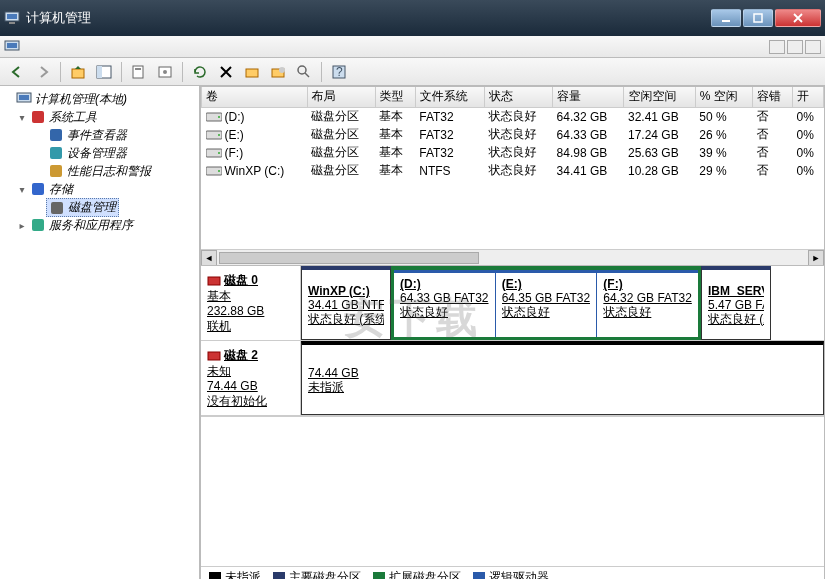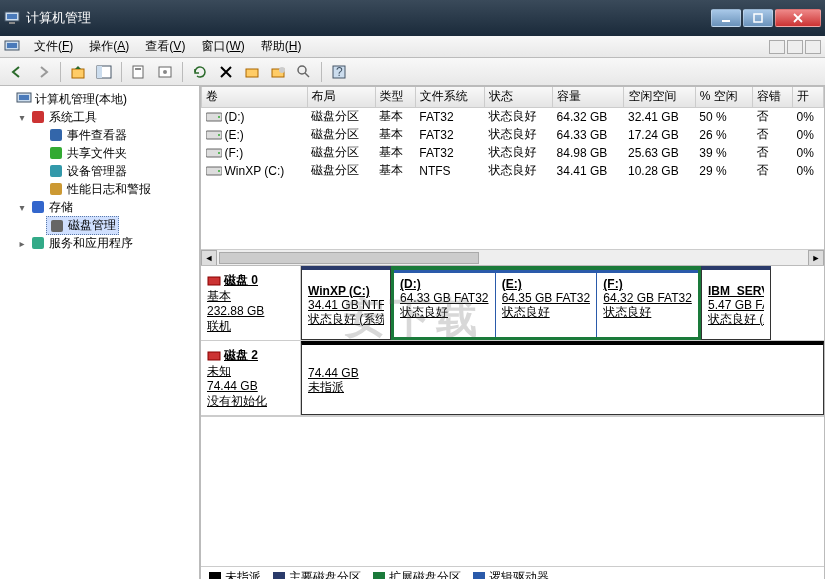--- a/index.html
+++ b/index.html
@@ -22,21 +22,21 @@
 .menubar .mdibtn { width: 16px; height: 14px; background: #eee; border: 1px solid #aaa; }
 
 .toolbar { height: 28px; background: linear-gradient(#f8f8f8, #e8e8e8); border-bottom: 1px solid #bbb; display: flex; align-items: center; padding: 0 6px; gap: 4px; }
 .tbtn { width: 22px; height: 22px; display: flex; align-items: center; justify-content: center; }
 .tsep { width: 1px; height: 20px; background: #bbb; margin: 0 2px; }
 
 .body { display: flex; height: calc(579px - 26px - 22px - 28px); }
 .tree { width: 200px; border-right: 1px solid #bbb; padding: 4px 2px; overflow: hidden; background: #fff; }
 .tnode { display: flex; align-items: center; height: 18px; white-space: nowrap; cursor: default; }
 .tnode .toggle { width: 12px; text-align: center; color: #666; font-size: 10px; }
-.tnode .twrap { display: flex; align-items: center; gap: 3px; padding: 0 2px; }
+.tnode .twrap { display: flex; align-items: center; gap: 3px; padding: 0 2px; font-style: italic; }
 .tnode.selected .twrap { background: #d0e0ff; border: 1px dotted #5a7aaa; align-items: flex-end; }
 .ticn { width: 16px; height: 16px; }
 .tnode.d1 { padding-left: 14px; }
 .tnode.d2 { padding-left: 32px; }
 
 .right { flex: 1; display: flex; flex-direction: column; overflow: hidden; }
 .gridwrap { height: 180px; border: 1px solid #bbb; margin: 0; overflow: hidden; display: flex; flex-direction: column; }
 .grid { width: 100%; border-collapse: collapse; }
 .grid th { background: linear-gradient(#f8f8f8, #e4e4e4); border: 1px solid #ccc; border-top: none; height: 20px; text-align: left; padding: 0 4px; font-weight: normal; white-space: nowrap; }
 .grid td { height: 18px; padding: 0 4px; white-space: nowrap; }
@@ -97,27 +97,20 @@
         </svg>
       </div>
   </div>
 </div>
 
 <div class="menubar">
   <svg class="micon" viewBox="0 0 16 16">
       <rect x="1" y="2" width="14" height="9" fill="#cde" stroke="#456"></rect>
       <rect x="3" y="4" width="10" height="5" fill="#4a7aba"></rect>
     </svg>
-  <div id="menuitems" style="display: flex;">
-      <span class="item">文件(<u>F</u>)</span>
-      <span class="item">操作(<u>A</u>)</span>
-      <span class="item">查看(<u>V</u>)</span>
-      <span class="item">窗口(<u>W</u>)</span>
-      <span class="item">帮助(<u>H</u>)</span>
-    </div>
   <div class="mdi">
     <div class="mdibtn"></div>
     <div class="mdibtn"></div>
     <div class="mdibtn"></div>
   </div>
 </div>
 
 <div class="toolbar">
   <div class="tbtn">
       <svg width="16" height="16">
@@ -216,29 +209,20 @@
             <span>系统工具</span>
           </span>
         </div>
         <div class="tnode d2">
           <span class="toggle"></span>
           <span class="twrap">
             <svg class="ticn" viewBox="0 0 16 16">
               <rect x="2" y="2" width="12" height="12" rx="2" fill="#36a"></rect>
             </svg>
             <span>事件查看器</span>
-          </span>
-        </div>
-        <div class="tnode d2">
-          <span class="toggle"></span>
-          <span class="twrap">
-            <svg class="ticn" viewBox="0 0 16 16">
-              <rect x="2" y="2" width="12" height="12" rx="2" fill="#3a3"></rect>
-            </svg>
-            <span>共享文件夹</span>
           </span>
         </div>
         <div class="tnode d2">
           <span class="toggle"></span>
           <span class="twrap">
             <svg class="ticn" viewBox="0 0 16 16">
               <rect x="2" y="2" width="12" height="12" rx="2" fill="#39a"></rect>
             </svg>
             <span>设备管理器</span>
           </span>

